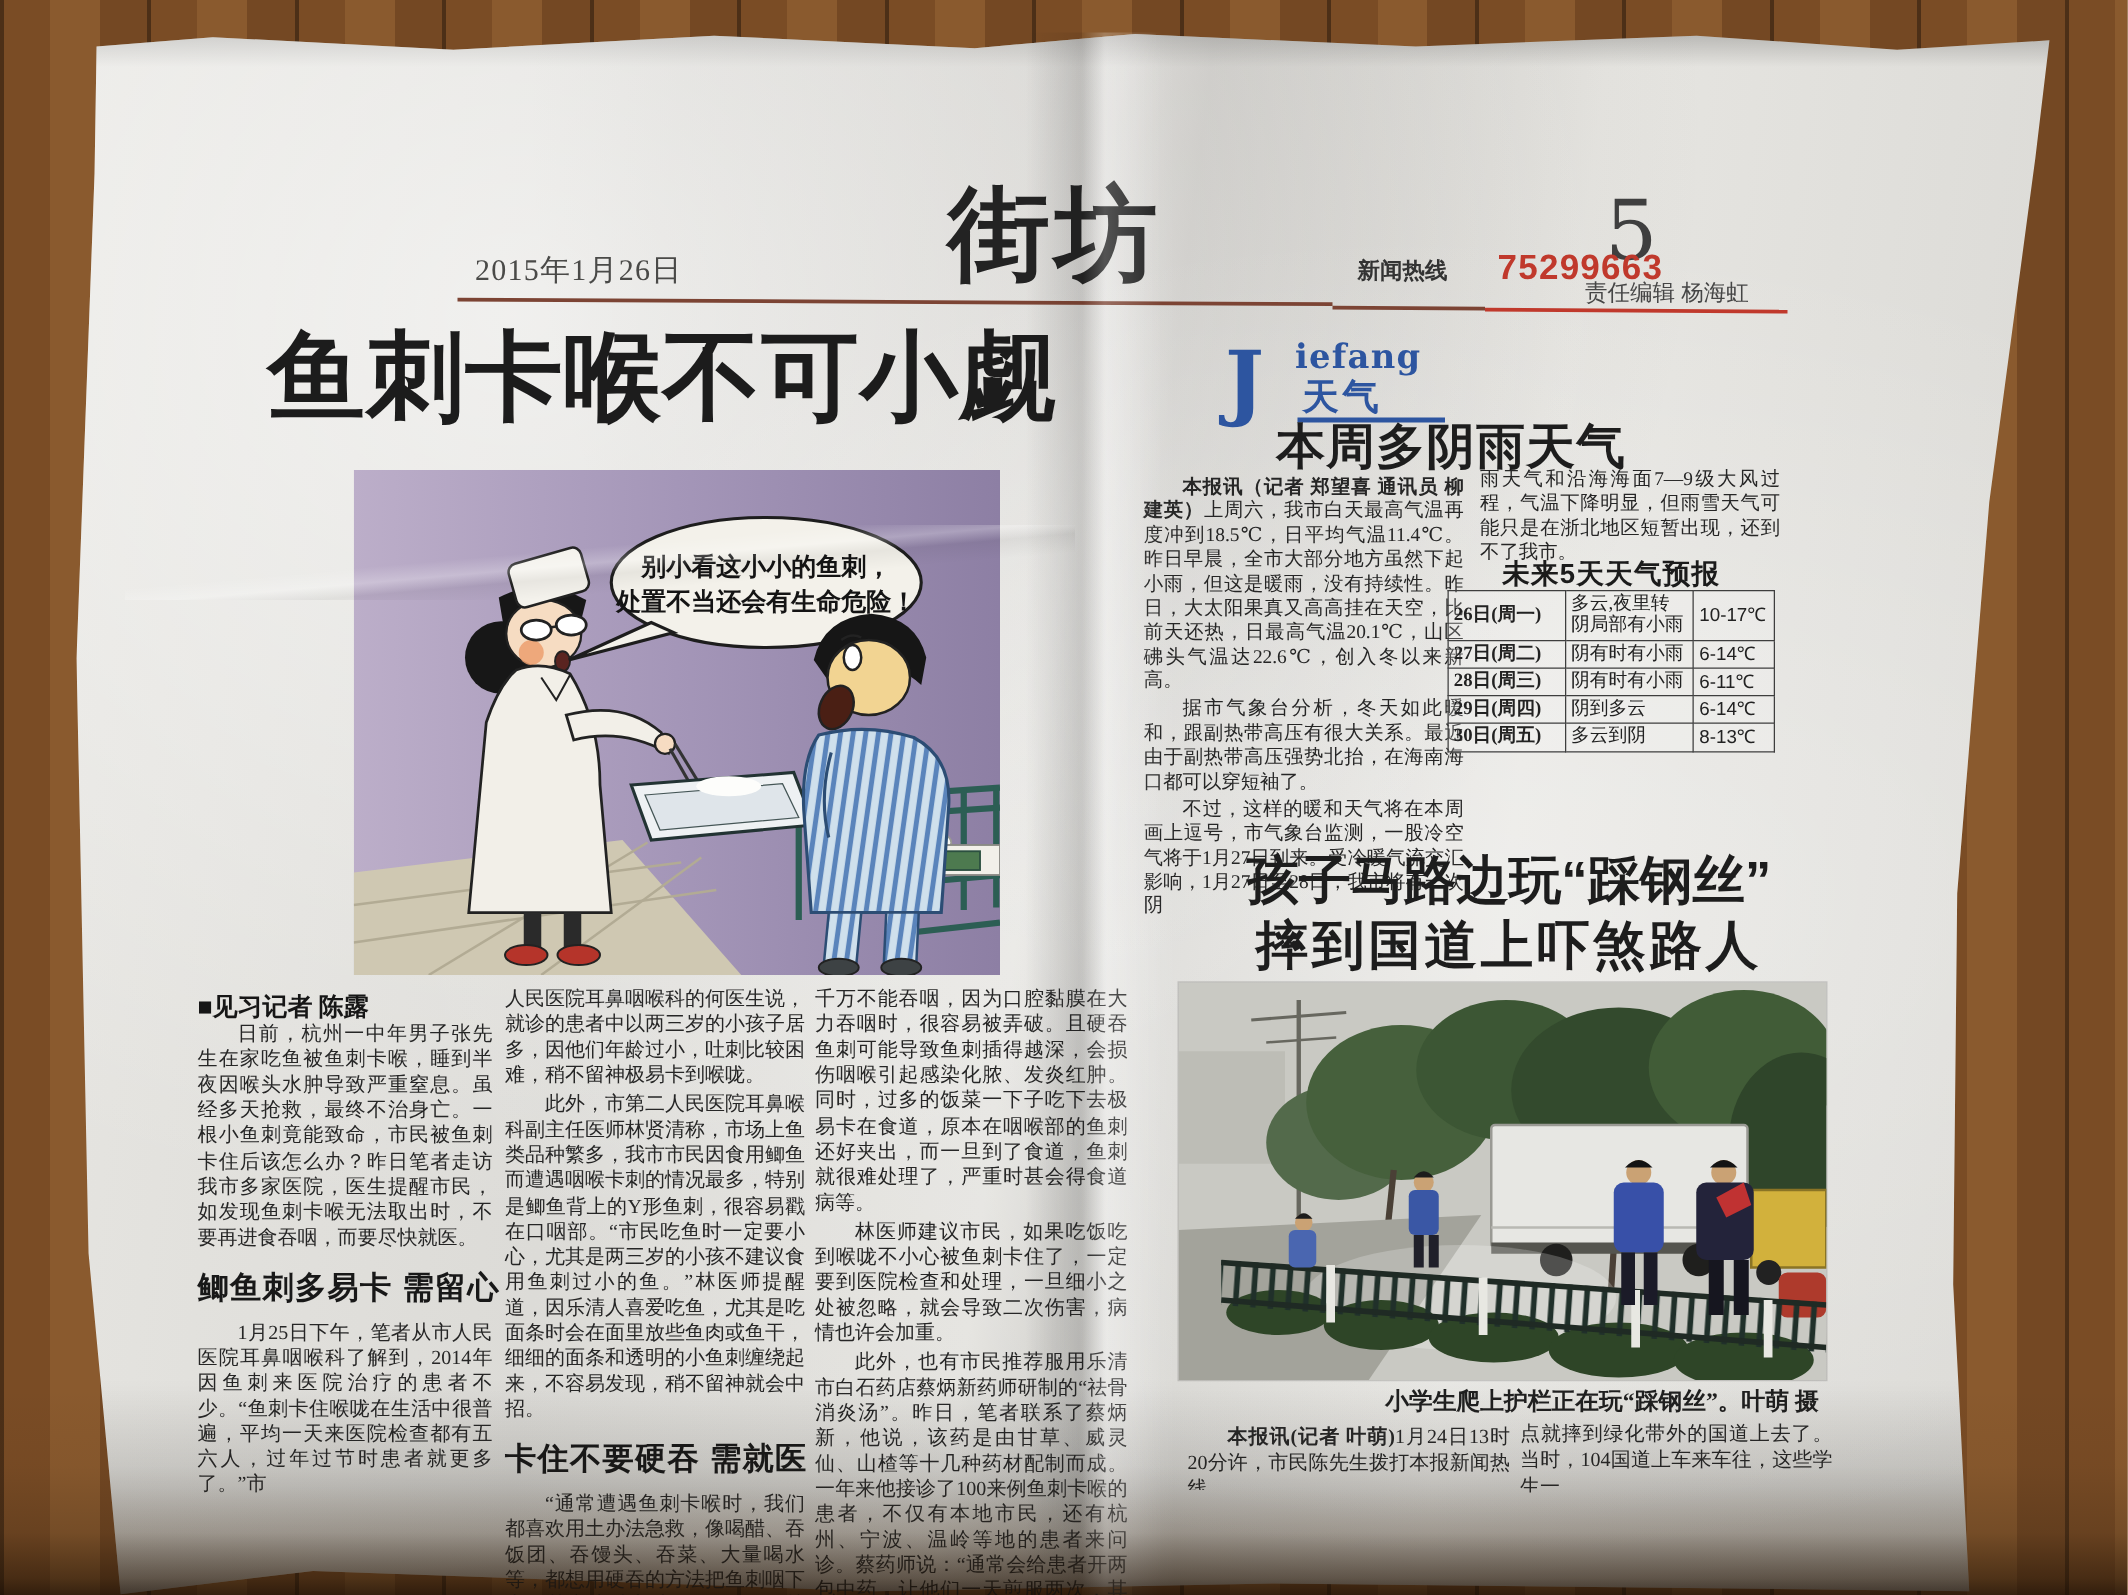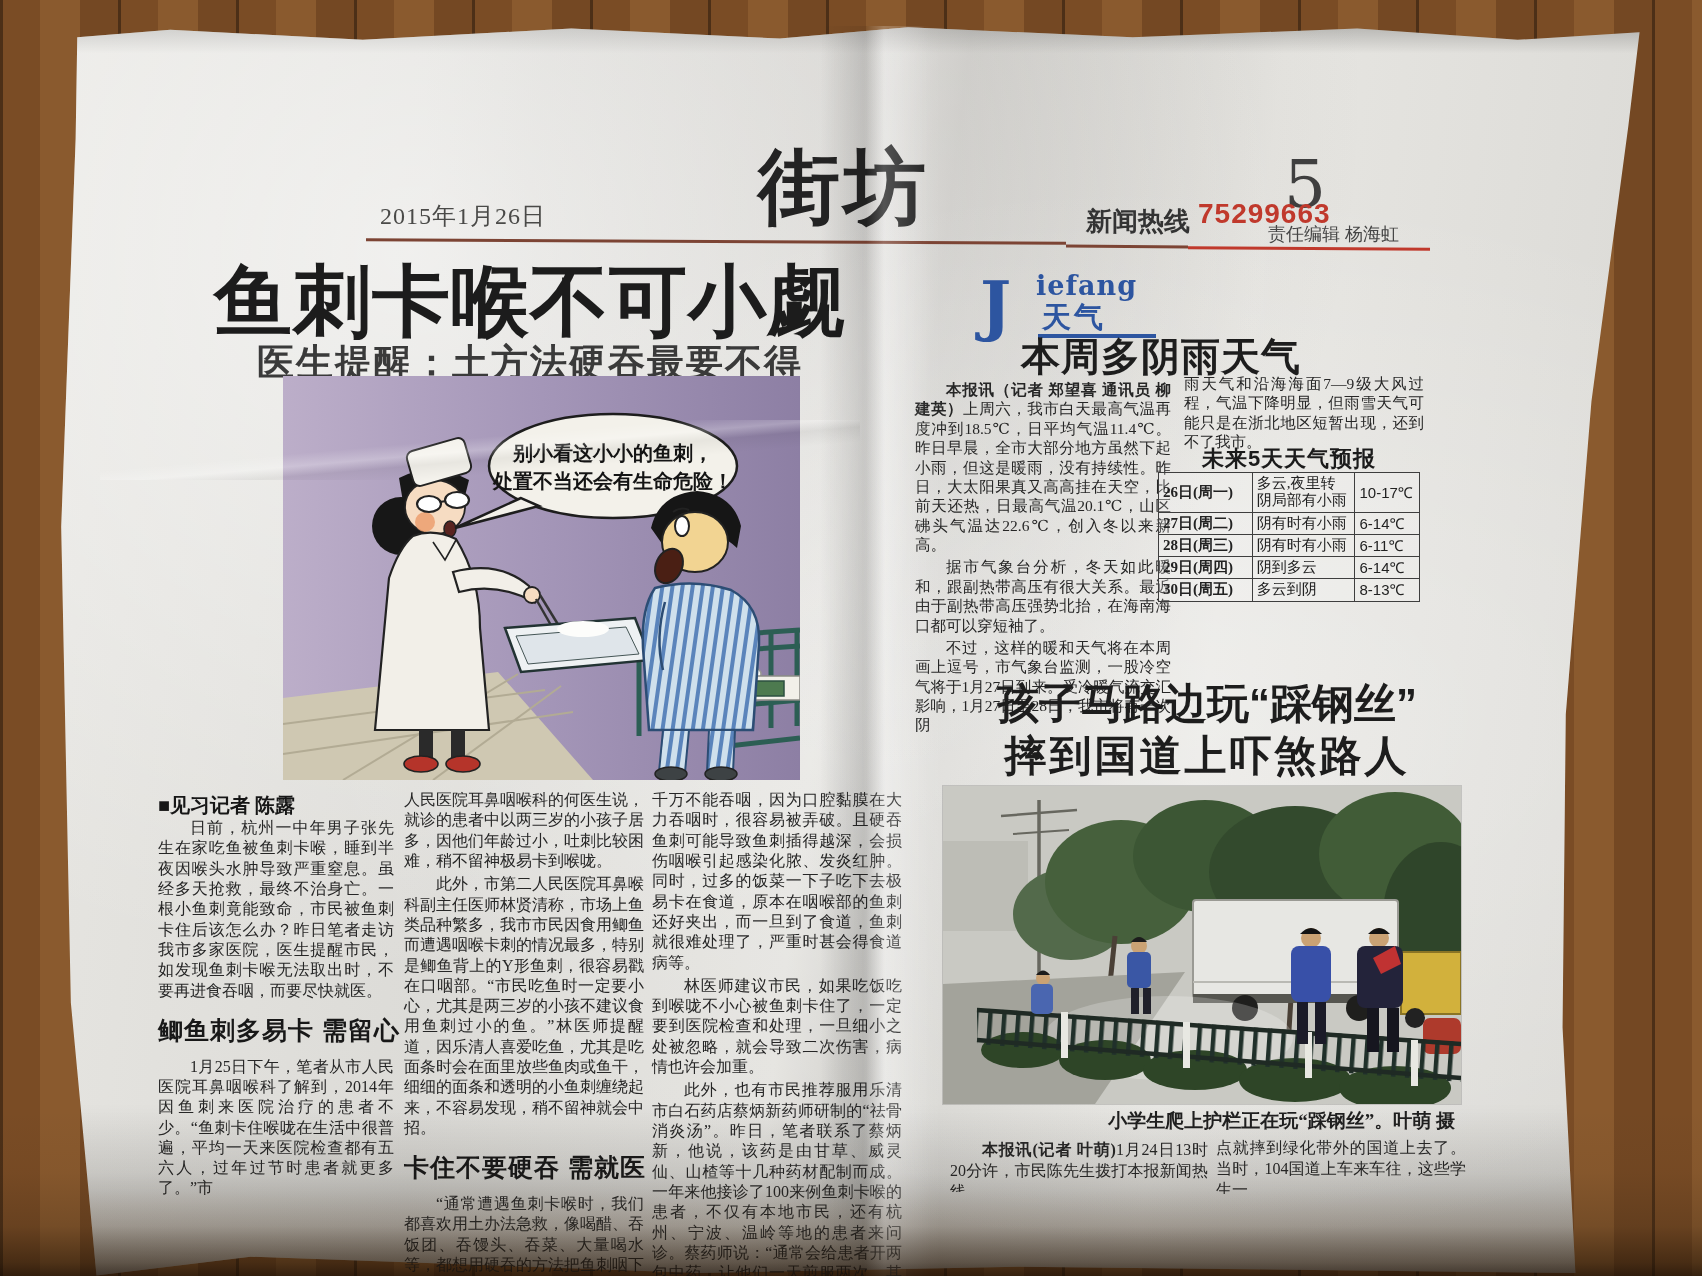--- a/index.html
+++ b/index.html
@@ -27,21 +27,21 @@
   
   .logo-box{left:163px;top:183px;width:194px;height:57px;background:#bf3a2b;border-radius:2px;
     display:flex;align-items:center;padding:0 8px;box-sizing:border-box;box-shadow:0 1px 2px rgba(0,0,0,.25);}
   .logo-name{color:#fff;font-size:33px;font-weight:700;letter-spacing:2px;font-style:italic;margin-left:6px;white-space:nowrap;}
   .m-date{left:380px;top:200px;font-size:24px;color:#4a4a48;letter-spacing:1px;}
   .rule-a{left:366px;top:240px;width:700px;height:3px;background:#7c4434;transform:rotate(.3deg);}
   .rule-b{left:1066px;top:245px;width:122px;height:3px;background:#7c4434;transform:rotate(.4deg);}
   .rule-red{left:1188px;top:247px;width:242px;height:3px;background:#c0392c;transform:rotate(.4deg);}
   .section-title{left:758px;top:133px;font-size:82px;font-weight:900;color:#232323;letter-spacing:4px;}
   .page-num{left:1284px;top:146px;font-size:66px;color:#3f3f3f;font-family:"DejaVu Serif",serif;}
-  .hotline-label{left:1086px;top:204px;font-size:26px;font-weight:700;color:#333;}
+  .hotline-label{left:1086px;top:204px;font-size:18px;font-weight:700;color:#333;}
   .hotline-num{left:1198px;top:198px;font-size:28px;font-weight:700;color:#c0392c;letter-spacing:1px;}
   .editor{left:1268px;top:222px;font-size:18px;color:#454545;}
   
   .headline1{left:198px;top:250px;width:664px;text-align:center;font-size:78px;font-weight:900;color:#1c1c1c;letter-spacing:1px;white-space:nowrap;}
   .subhead1{left:198px;top:338px;width:664px;text-align:center;font-size:37px;font-weight:700;color:#3a3a3a;letter-spacing:2px;white-space:nowrap;}
   .byline{left:158px;top:792px;font-size:20px;font-weight:700;color:#161616;}
   .col{text-align:justify;color:#262626;font-size:16px;line-height:1.27;}
   .col p{margin:0 0 3px;text-indent:2em;}
   .col p.noindent{text-indent:0;}
   .col h3{font-family:"Liberation Sans","DejaVu Sans",sans-serif;font-size:25px;font-weight:700;color:#181818;
@@ -96,21 +96,20 @@
   <div class="abs z2 rule-a"></div>
   <div class="abs z2 rule-b"></div>
   <div class="abs z2 rule-red"></div>
   <div class="abs z2 sans section-title">街坊</div>
   <div class="abs z2 page-num">5</div>
   <div class="abs z2 sans hotline-label">新闻热线</div>
   <div class="abs z2 sans hotline-num">75299663</div>
   <div class="abs z2 sans editor">责任编辑 杨海虹</div>
 
   <div class="abs z2 sans headline1">鱼刺卡喉不可小觑</div>
-  <div class="abs z2 sans subhead1">医生提醒：土方法硬吞最要不得</div>
 
   <svg class="abs z2" style="left:283px;top:376px;" width="517" height="404" viewBox="0 0 517 404">
     <defs>
       <linearGradient id="bgGrad" x1="0" y1="0" x2="1" y2="0">
         <stop offset="0" stop-color="#bcaec9"></stop>
           <stop offset="0.5" stop-color="#a496b8"></stop>
           <stop offset="1" stop-color="#8d7fa4"></stop>
       </linearGradient>
       <pattern id="pjStripe" width="10" height="10" patternUnits="userSpaceOnUse" patternTransform="rotate(8)">
         <rect width="10" height="10" fill="#cfe0ec"></rect>

